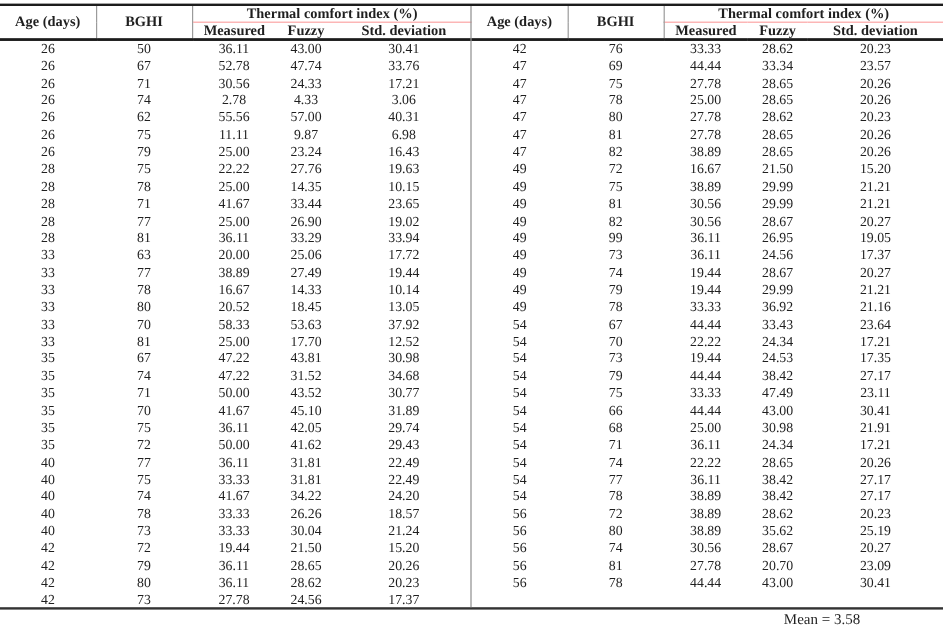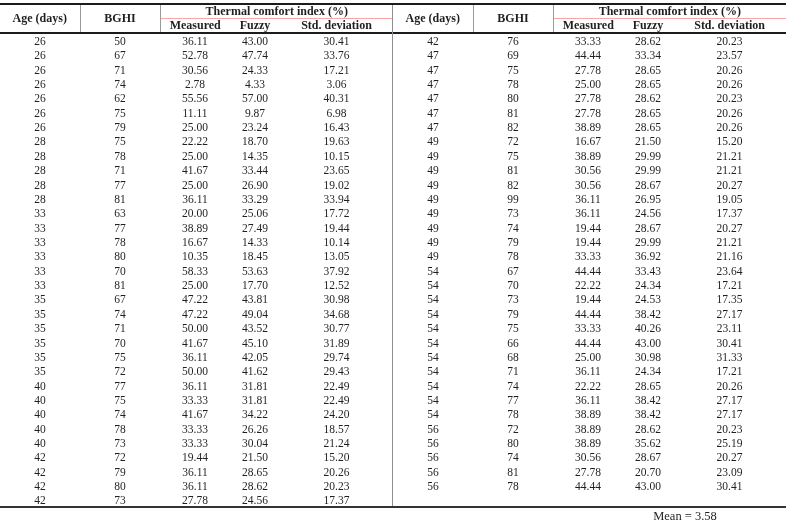--- a/index.html
+++ b/index.html
@@ -111,21 +111,21 @@
           <td>26</td>
           <td>79</td>
           <td>25.00</td>
           <td>23.24</td>
           <td>16.43</td>
         </tr>
         <tr>
           <td>28</td>
           <td>75</td>
           <td>22.22</td>
-          <td>18.70</td>
+          <td>27.76</td>
           <td>19.63</td>
         </tr>
         <tr>
           <td>28</td>
           <td>78</td>
           <td>25.00</td>
           <td>14.35</td>
           <td>10.15</td>
         </tr>
         <tr>
@@ -166,21 +166,21 @@
         <tr>
           <td>33</td>
           <td>78</td>
           <td>16.67</td>
           <td>14.33</td>
           <td>10.14</td>
         </tr>
         <tr>
           <td>33</td>
           <td>80</td>
-          <td>10.35</td>
+          <td>20.52</td>
           <td>18.45</td>
           <td>13.05</td>
         </tr>
         <tr>
           <td>33</td>
           <td>70</td>
           <td>58.33</td>
           <td>53.63</td>
           <td>37.92</td>
         </tr>
@@ -195,21 +195,21 @@
           <td>35</td>
           <td>67</td>
           <td>47.22</td>
           <td>43.81</td>
           <td>30.98</td>
         </tr>
         <tr>
           <td>35</td>
           <td>74</td>
           <td>47.22</td>
-          <td>49.04</td>
+          <td>31.52</td>
           <td>34.68</td>
         </tr>
         <tr>
           <td>35</td>
           <td>71</td>
           <td>50.00</td>
           <td>43.52</td>
           <td>30.77</td>
         </tr>
         <tr>
@@ -457,36 +457,36 @@
           <td>54</td>
           <td>79</td>
           <td>44.44</td>
           <td>38.42</td>
           <td>27.17</td>
         </tr>
         <tr>
           <td>54</td>
           <td>75</td>
           <td>33.33</td>
-          <td>40.26</td>
+          <td>47.49</td>
           <td>23.11</td>
         </tr>
         <tr>
           <td>54</td>
           <td>66</td>
           <td>44.44</td>
           <td>43.00</td>
           <td>30.41</td>
         </tr>
         <tr>
           <td>54</td>
           <td>68</td>
           <td>25.00</td>
           <td>30.98</td>
-          <td>31.33</td>
+          <td>21.91</td>
         </tr>
         <tr>
           <td>54</td>
           <td>71</td>
           <td>36.11</td>
           <td>24.34</td>
           <td>17.21</td>
         </tr>
         <tr>
           <td>54</td>

